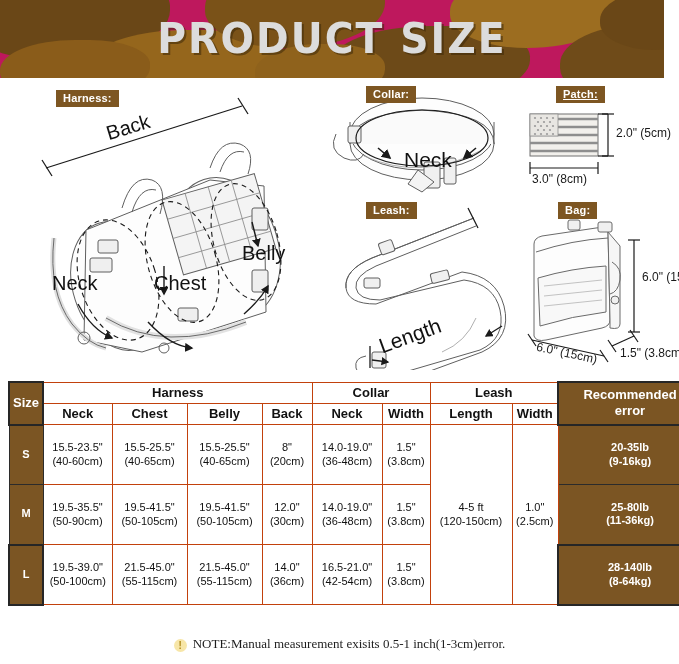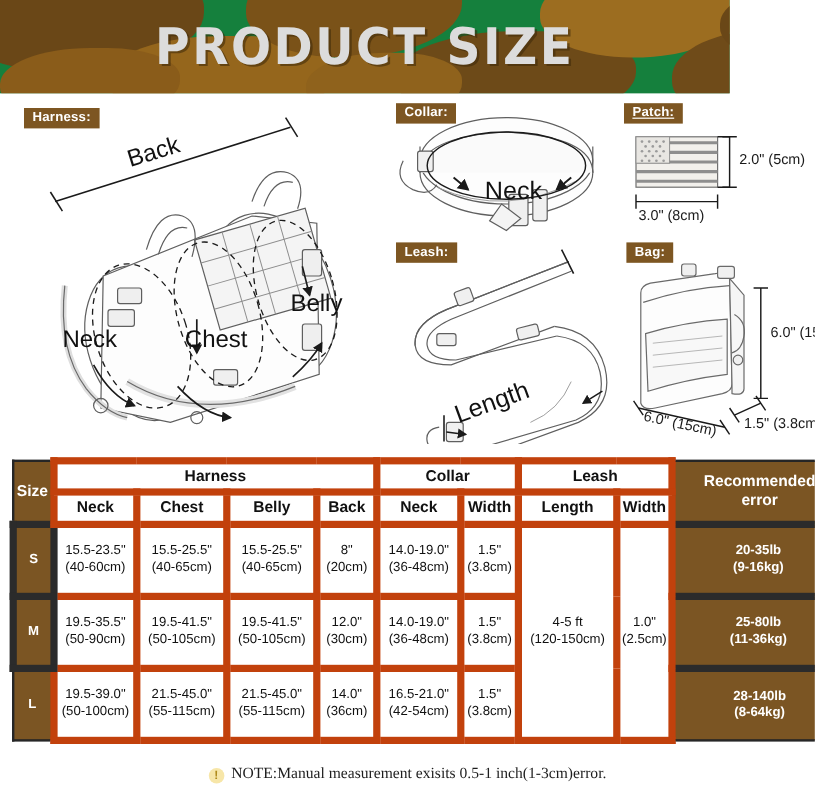--- a/index.html
+++ b/index.html
@@ -8,22 +8,22 @@
     width: 679px; height: 664px;
     background: #ffffff;
     font-family: "Liberation Sans", sans-serif;
     overflow: hidden;
     position: relative;
   }
 
   
   .banner {
     position: relative;
-    width: 608px; height: 78px;
-    background: #15803d;
+    width: 664px; height: 78px;
+    background: #be185d;
     overflow: hidden;
   }
   .camo { position:absolute; inset:0; }
   .camo span { position:absolute; display:block; border-radius:50% 40% 55% 45%; }
   .banner-title {
     position: relative; z-index: 5;
     text-align: center;
     font-family: "DejaVu Sans", sans-serif;
     font-weight: 700;
     font-size: 42px;
@@ -44,20 +44,21 @@
   .tag {
     position: absolute;
     background: #7d5622;
     color: #ffffff;
     font-size: 11px;
     font-weight: 700;
     padding: 2px 7px 3px 7px;
     letter-spacing: .2px;
     white-space: nowrap;
     z-index: 9;
+    margin-left: 36px;
   }
   .panel { position: absolute; }
   .dim-label {
     position: absolute;
     font-size: 12px;
     color: #1a1a1a;
     white-space: nowrap;
     font-family: "Liberation Sans", sans-serif;
   }
   .part-label {
@@ -70,21 +71,21 @@
 
   
   .tblwrap { position:absolute; left:8px; top:381px; width:663px; }
   table.size {
     border-collapse: collapse;
     width: 663px;
     table-layout: fixed;
     background:#fff;
   }
   table.size th, table.size td {
-    border: 6px solid #c2410c;
+    border: 1px solid #c2410c;
     text-align: center;
     vertical-align: middle;
     color: #111;
     font-size: 11px;
     line-height: 1.25;
     padding: 2px 1px;
   }
   table.size th { font-size: 13px; font-weight: 700; }
   th.sub { font-size: 12px; font-weight: 700; }
   .cell-brown {

